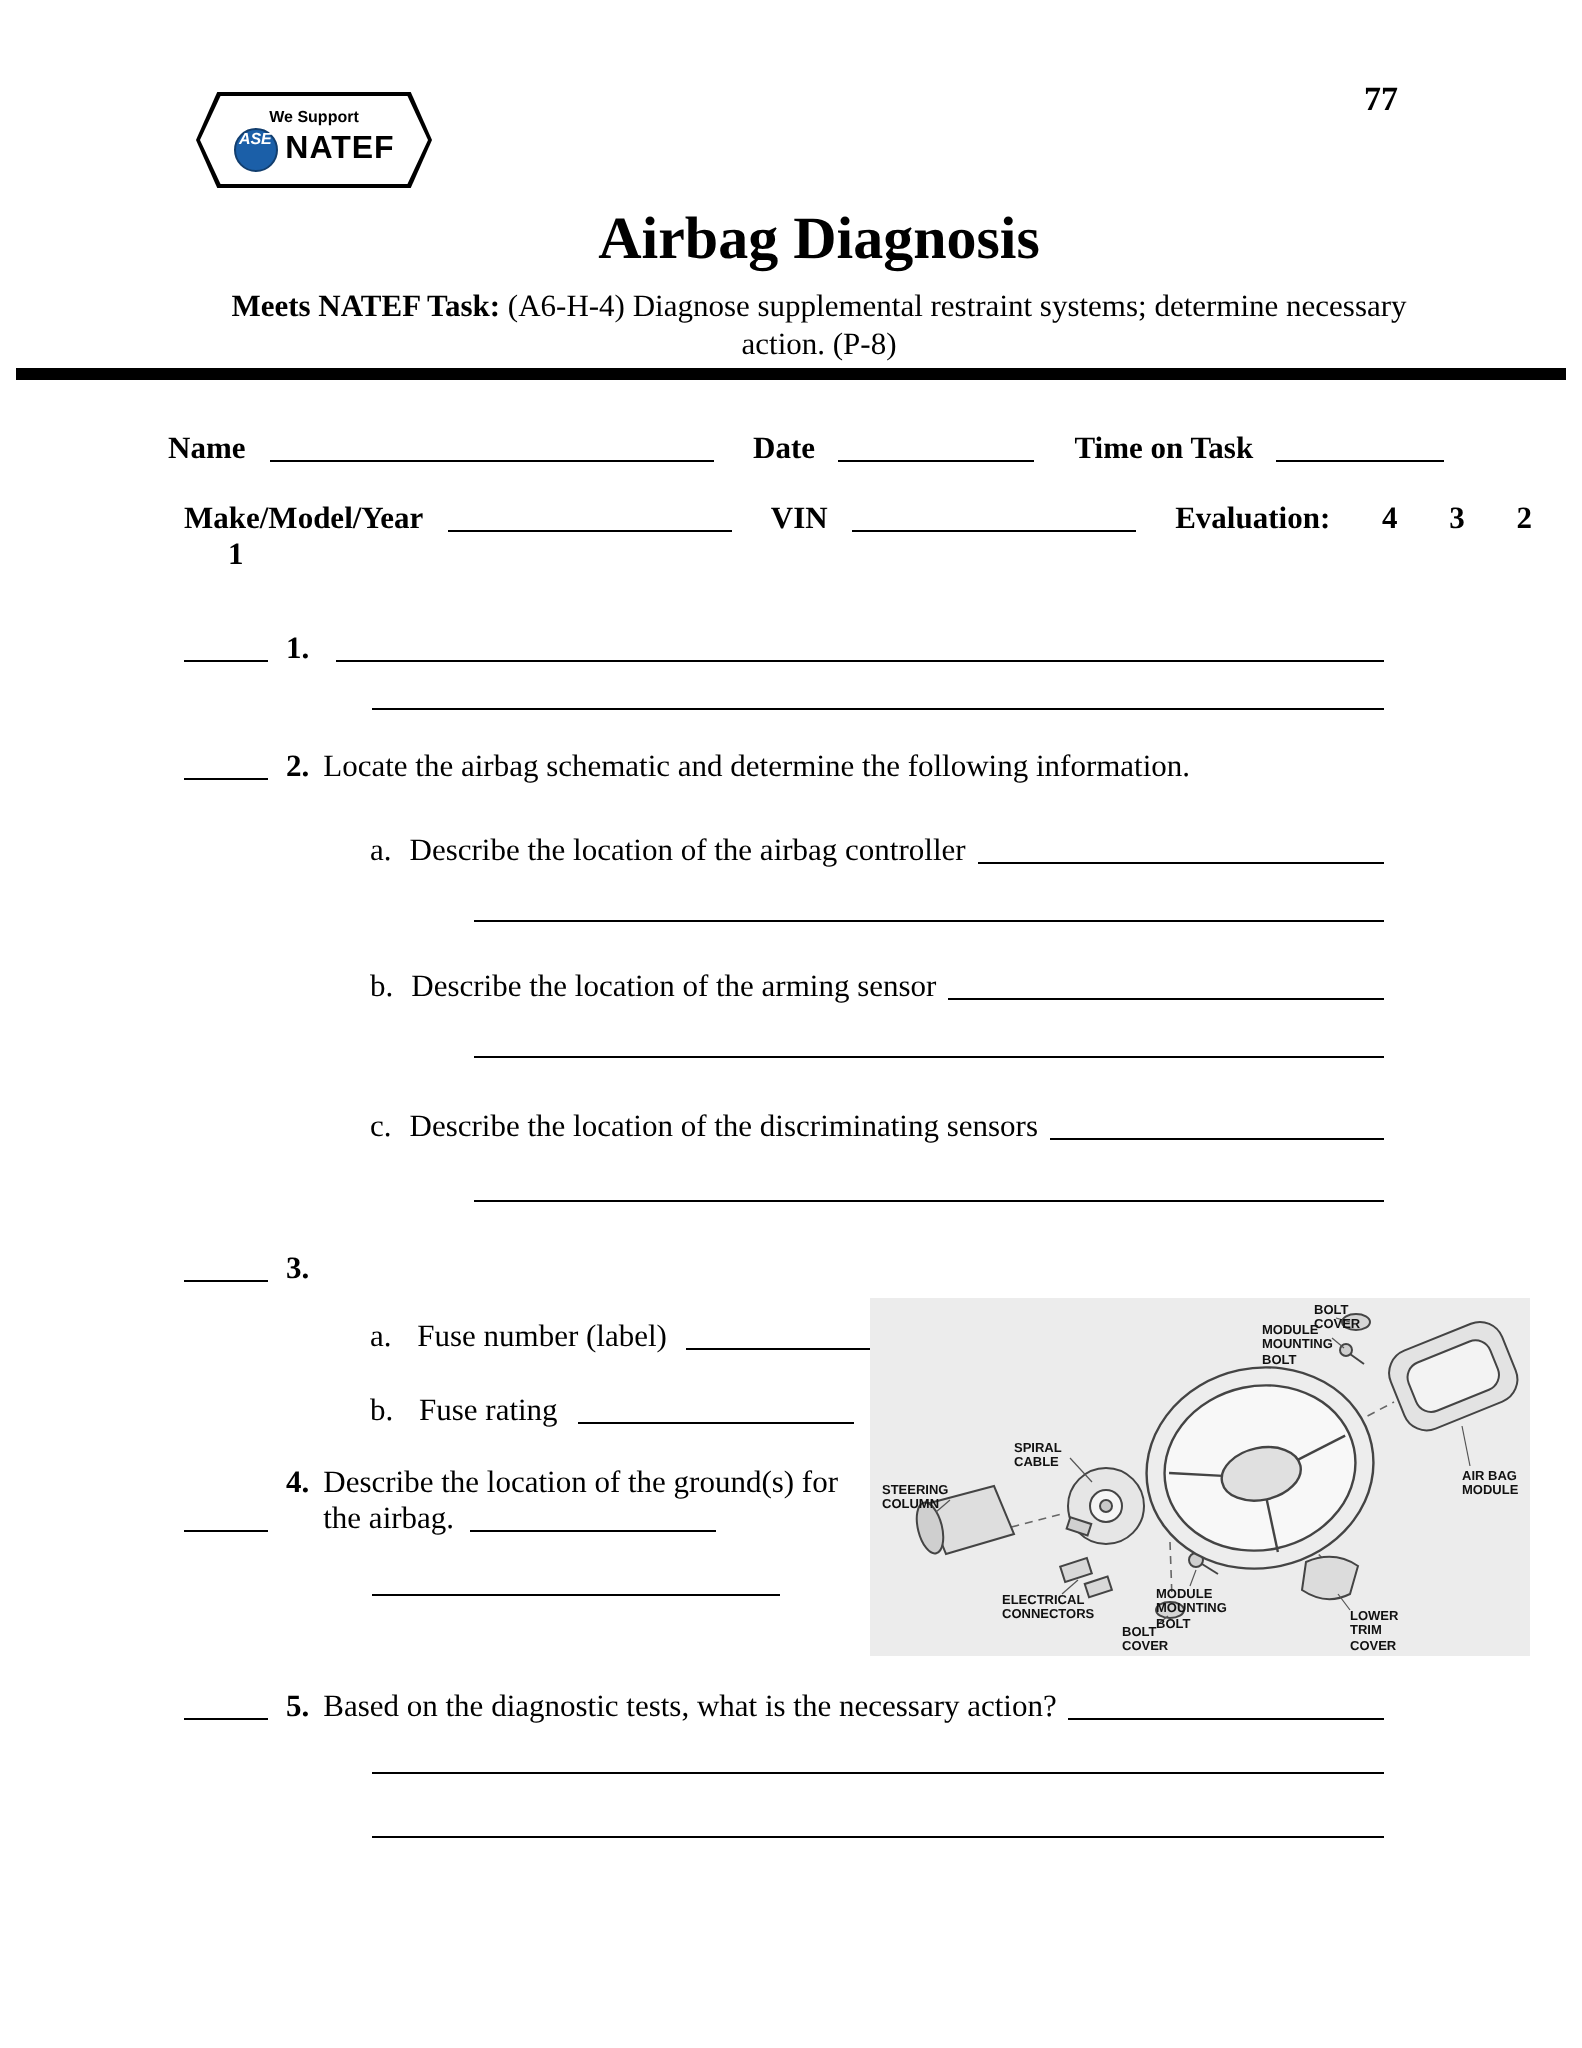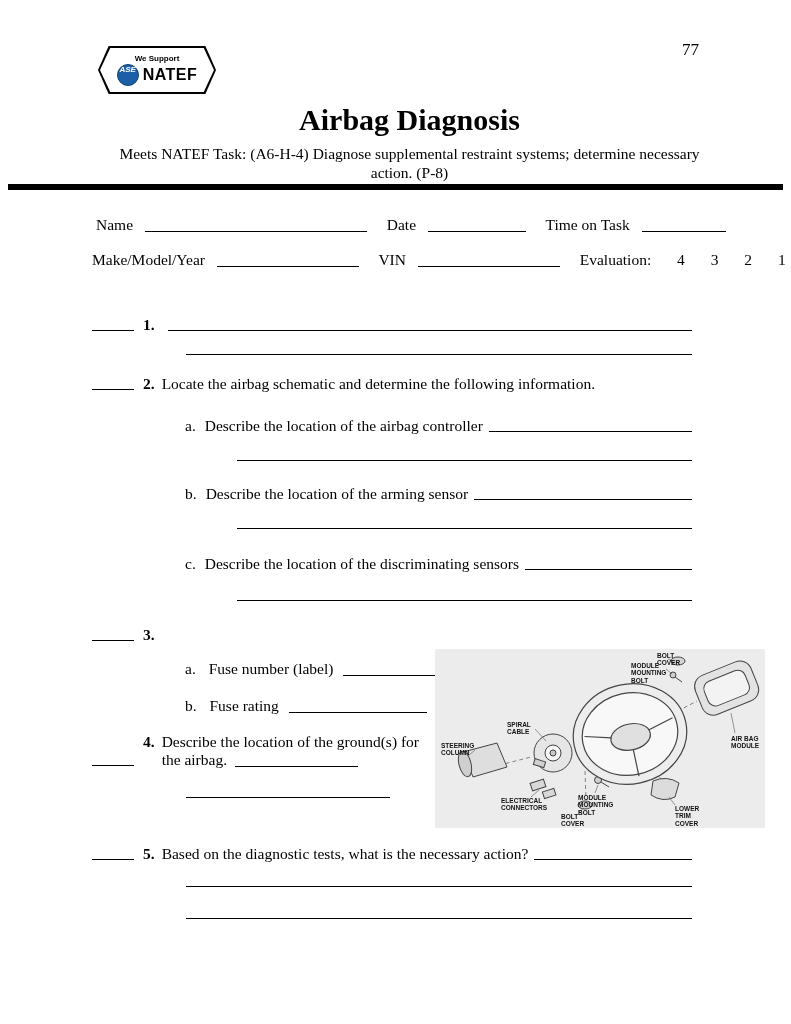--- a/index.html
+++ b/index.html
@@ -4,21 +4,21 @@
 <style>
   * { margin:0; padding:0; box-sizing:border-box; }
   html,body { background:#ffffff; }
   .page {
     position:relative; width:791px; height:1024px; margin:0 auto;
     background:#fff; color:#000;
     font-family:"Liberation Serif", serif; font-size:15.5px;
     overflow:hidden;
   }
   .abs { position:absolute; }
-  .b { font-weight:normal; }
+  .b { font-weight:bold; }
   .center { left:0; right:0; text-align:center;padding-left:28px; }
 
   
   .blank { display:inline-block; border-bottom:1.5px solid #000; height:13px; vertical-align:-2px; }
   .qrow { display:flex; }
   .lead-blank { flex:0 0 42px; border-bottom:1.5px solid #000; align-self:flex-end; margin:0 9px 3px 0; }
   .fill { flex:1; border-bottom:1.5px solid #000; align-self:flex-end; margin:0 0 3px 6px; }
   .qnum { font-weight:bold; margin-right:7px; white-space:nowrap; }
   .subnum { margin-right:9px; }
   .ansline { position:absolute; height:0; border-bottom:1.5px solid #000; }
@@ -72,21 +72,21 @@
   </div>
 
   <div class="abs center" style="top:145px;">
     <span class="b">Meets NATEF Task:</span>
     <span>(A6-H-4)  Diagnose supplemental restraint systems; determine necessary</span>
   </div>
   <div class="abs center" style="top:164px;">action.  (P-8)</div>
 
   <div class="rule" style="left:8px; top:184px; width:775px; height:6px;"></div>
 
-  <div class="abs" style="left:96px; top:216px;">
+  <div class="abs" style="left:84px; top:216px;">
     <span class="b">Name</span>
     <span class="blank" style="width:222px; margin:0 16px 0 8px;"></span>
     <span class="b">Date</span>
     <span class="blank" style="width:98px; margin:0 16px 0 8px;"></span>
     <span class="b">Time on Task</span>
     <span class="blank" style="width:84px; margin-left:8px;"></span>
   </div>
 
   <div class="abs" style="left:92px; top:251px;">
     <span class="b">Make/Model/Year</span>

